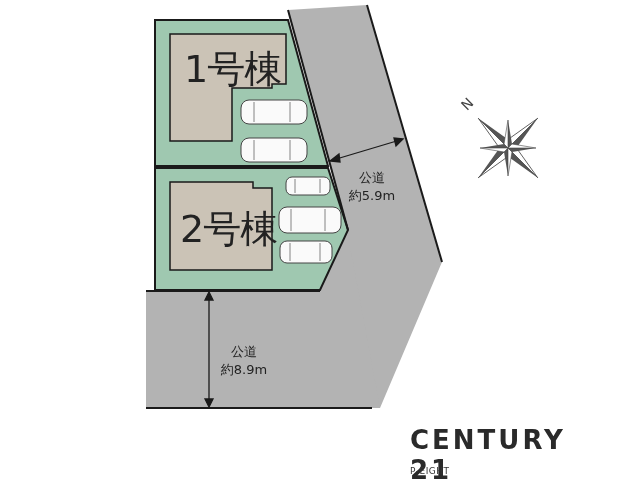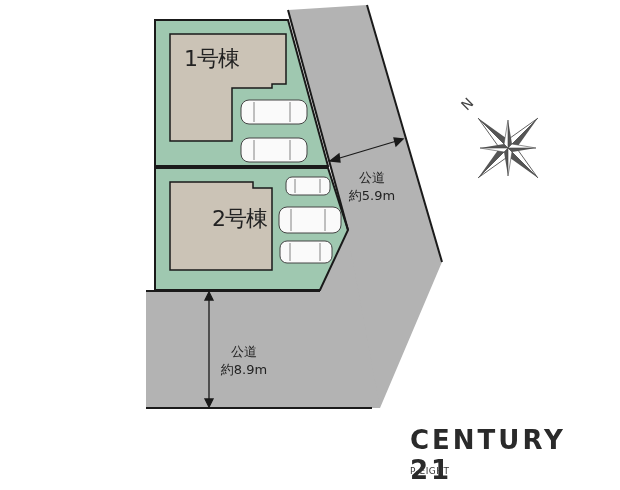--- a/index.html
+++ b/index.html
@@ -1,19 +1,19 @@
 <!DOCTYPE html>
 <html><head>
   <meta charset="utf-8">
   <style>
     html, body { margin:0; padding:0; background:#ffffff; }
     body { width:620px; height:490px; position:relative; overflow:hidden; font-family:"DejaVu Sans", sans-serif; }
     svg { position:absolute; left:0; top:0; }
     .lbl { position:absolute; color:#222; font-family:"DejaVu Sans", sans-serif; }
-    .bldg { font-size:22px; letter-spacing:-1px; }
+    .bldg { font-size:38px; letter-spacing:-1px; }
     .road { font-size:13px; line-height:18px; text-align:center;margin-top:13px; }
     .logo { position:absolute; left:410px; top:425px; font-family:"DejaVu Sans", sans-serif; font-weight:bold; font-size:26px; letter-spacing:3px; color:#2a2a2a; }
     .sub { position:absolute; left:410px; top:466px; font-size:9px; color:#333; letter-spacing:0.5px;text-align:right; }
   </style>
 </head>
 <body>
 
 <svg width="620" height="490" viewBox="0 0 620 490">
 
   <polygon points="288,10 367,5 442,262 380,408 297,408 347,230" fill="#b3b3b3"></polygon>
@@ -81,21 +81,21 @@
       <polygon points="28,0 4,4 0,0" fill="#555"></polygon>
         <polygon points="28,0 4,-4 0,0" fill="#fff" stroke="#444" stroke-width="0.6"></polygon>
       <polygon points="-28,0 -4,-4 0,0" fill="#555"></polygon>
         <polygon points="-28,0 -4,4 0,0" fill="#fff" stroke="#444" stroke-width="0.6"></polygon>
     </g>
   </g>
   <line x1="404" y1="455" x2="598" y2="455" stroke="#fff"></line>
 </svg>
 
 <div class="lbl bldg" style="left:184px;top:44px;">1号棟</div>
-<div class="lbl bldg" style="left:180px;top:204px;margin-left:32px;">2号棟</div>
+<div class="lbl bldg" style="left:180px;top:204px;">2号棟</div>
 
 <div class="lbl road" style="left:342px;top:156px;width:60px;">
   <div>公道</div>
   <div>約5.9m</div>
 </div>
 <div class="lbl road" style="left:214px;top:330px;width:60px;">
   <div>公道</div>
   <div>約8.9m</div>
 </div>
 

